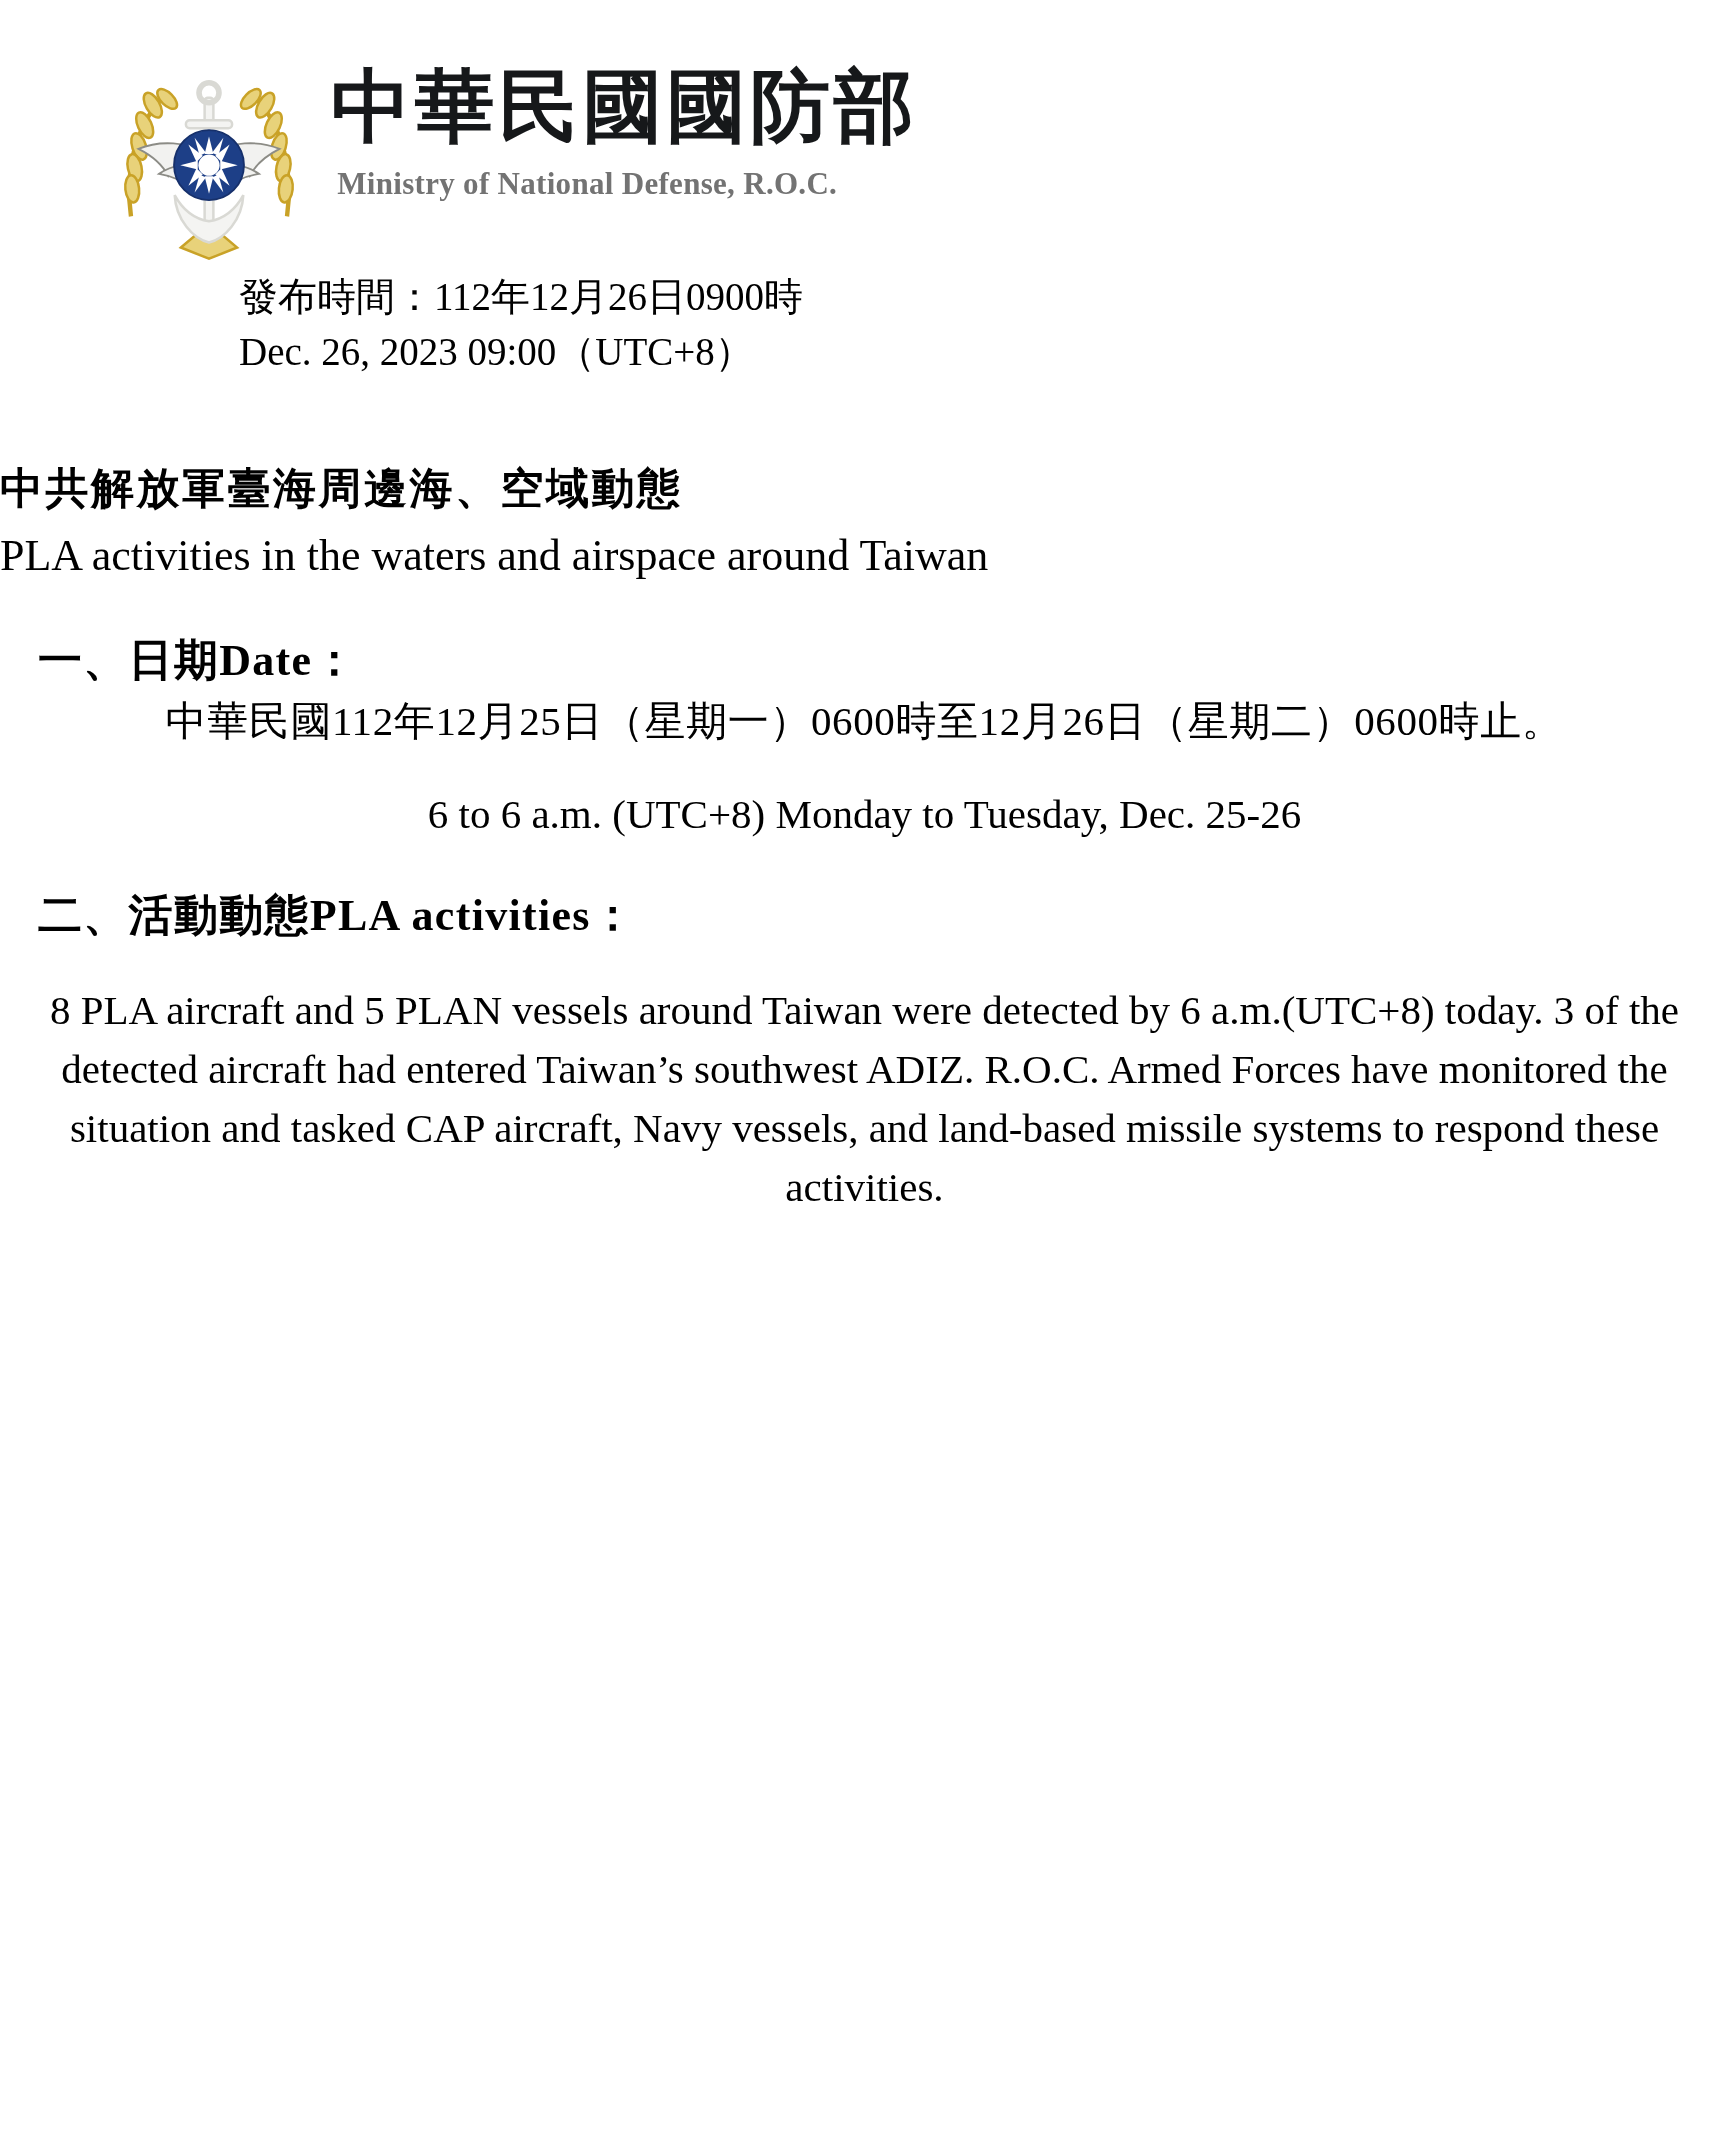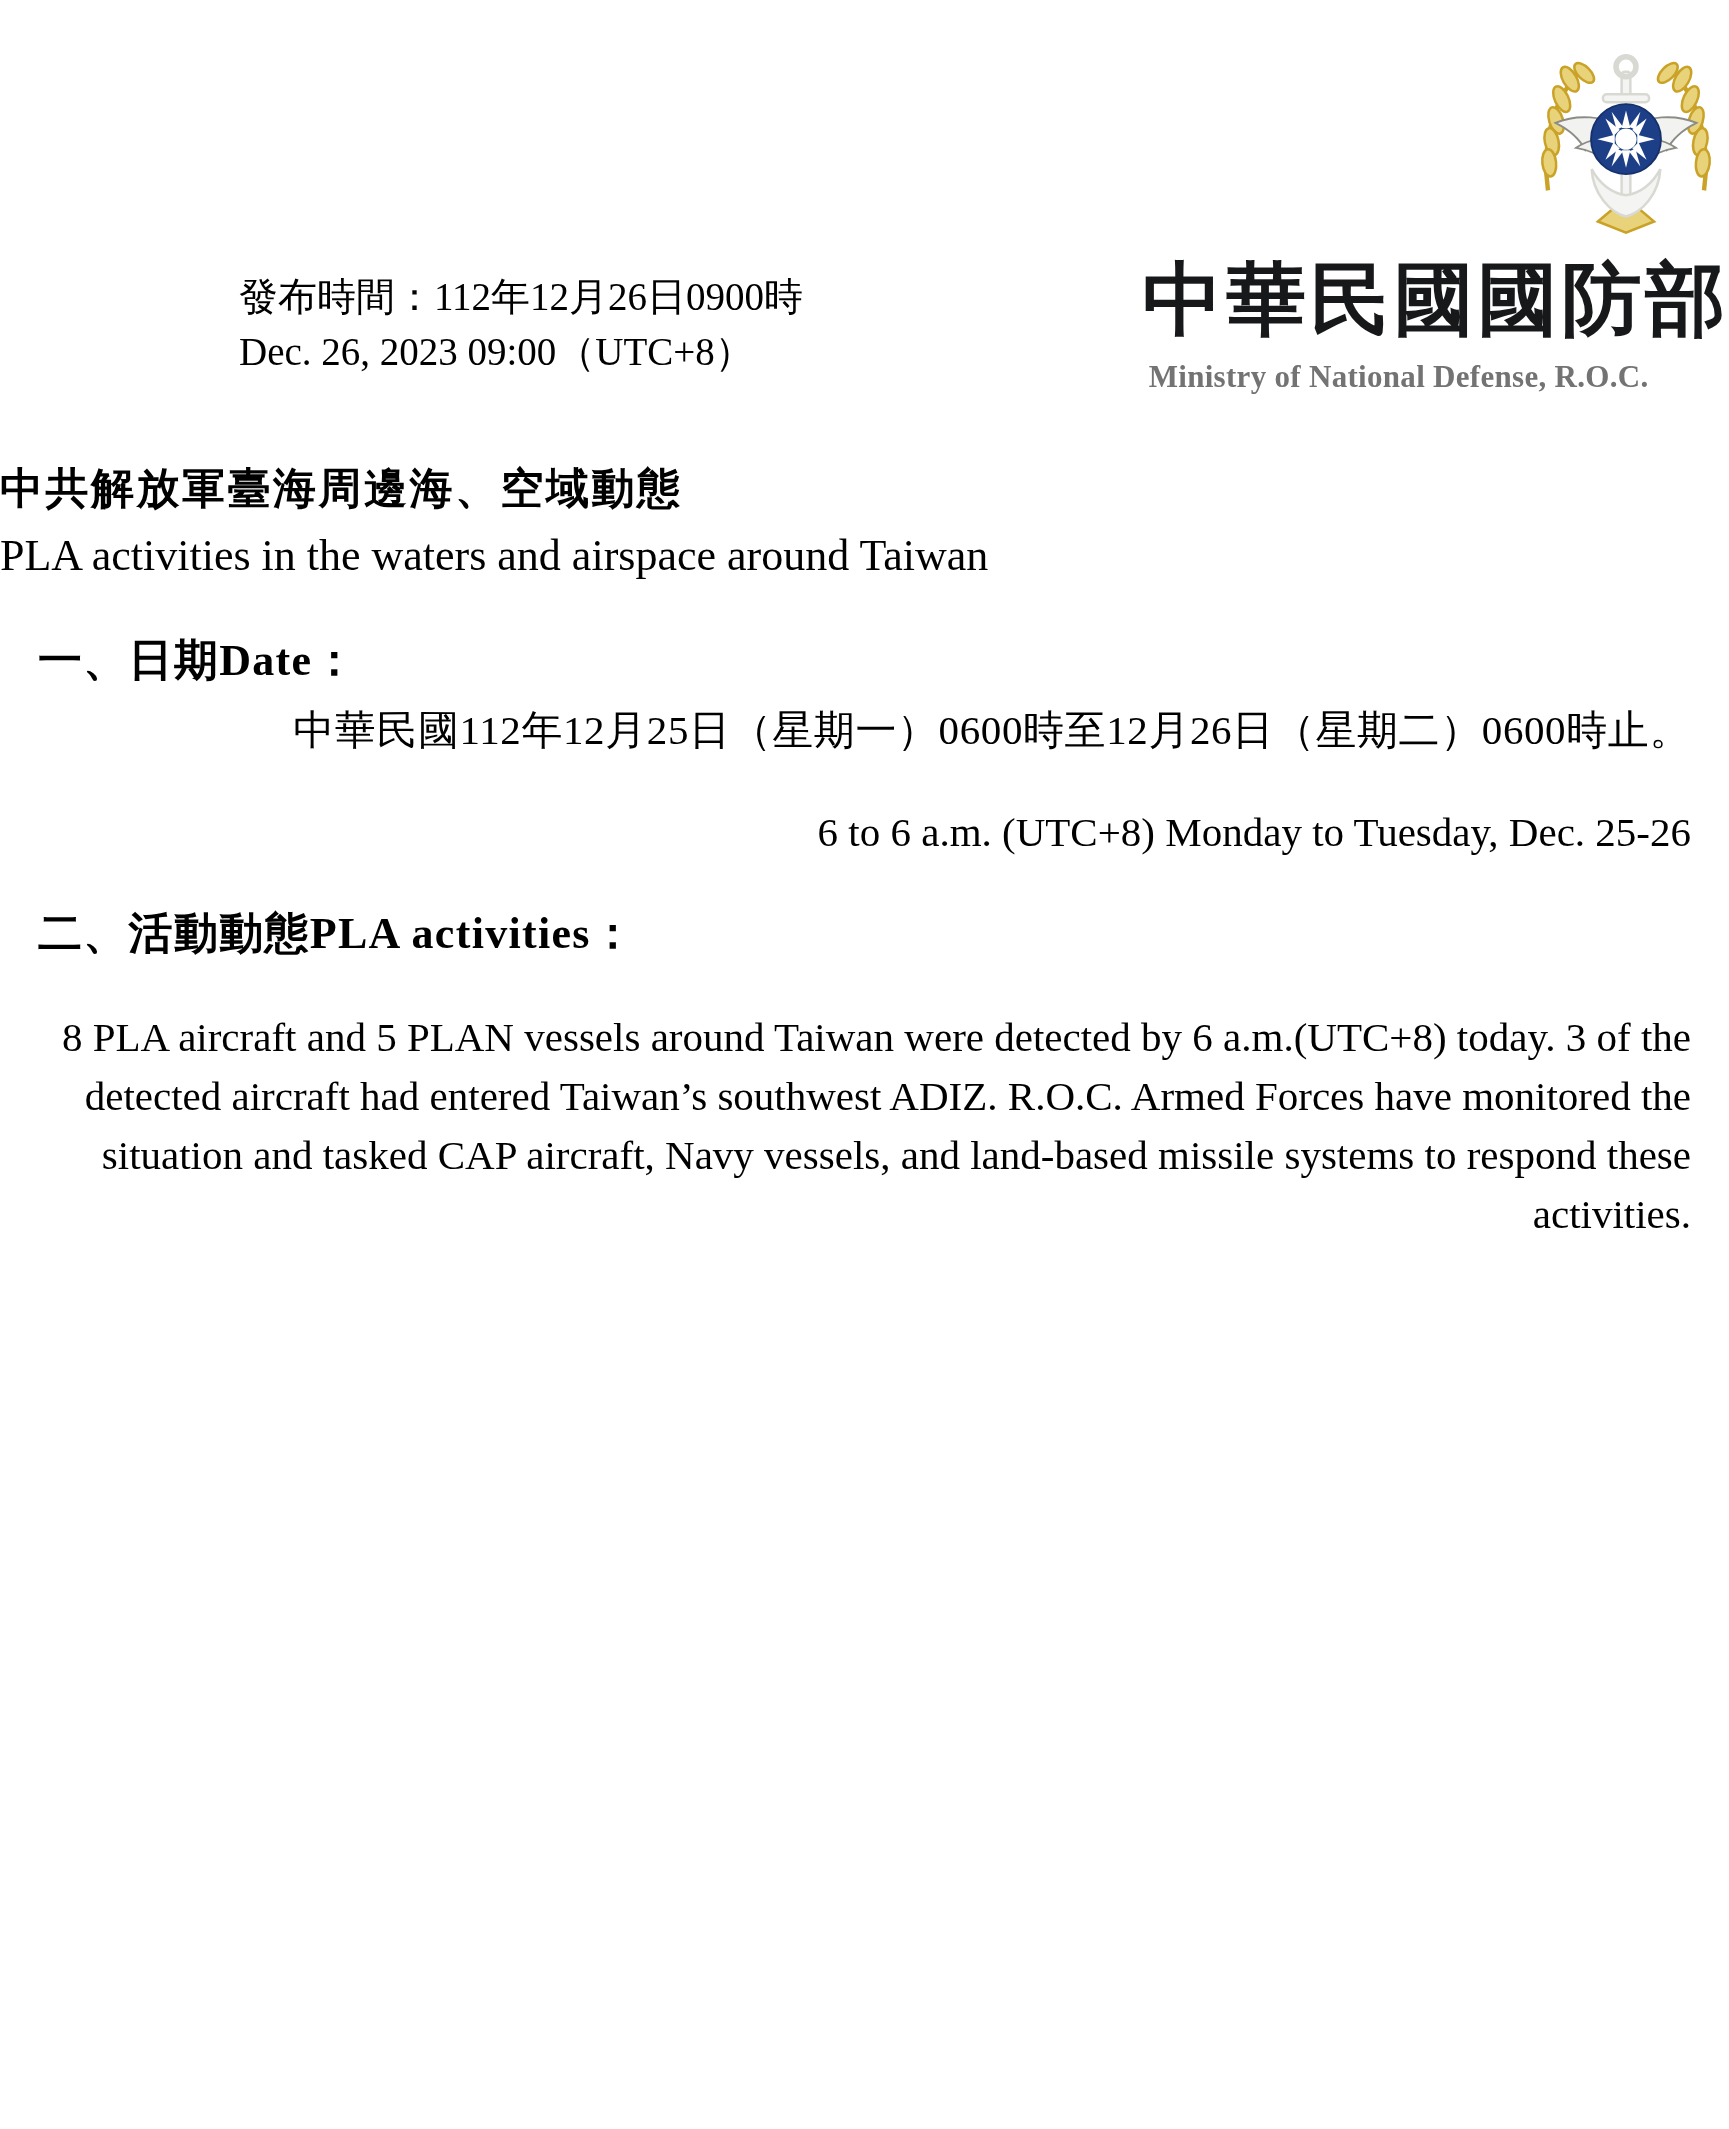--- a/index.html
+++ b/index.html
@@ -19,25 +19,24 @@
     position: relative;
     width: 1729px;
     height: 2129px;
     padding: 0;
     box-sizing: border-box;
   }
 
   
   .header {
     display: flex;
-    align-items: flex-end;
-    padding: 34px 0 0 106px;
+    align-items: flex-start;
+    padding: 60px 0 0 106px;
     height: 250px;
     box-sizing: border-box;
-    flex-direction: column;
   }
   .emblem {
     width: 206px;
     height: 219px;
     position: relative;
     flex: 0 0 auto;
   }
   .emblem svg { display: block; }
   .ministry-text {
     margin-left: 19px;
@@ -103,22 +102,22 @@
     font-size: 41px;
     line-height: 1.42;
   }
   .section-head {
     font-weight: 700;
     font-size: 44px;
     letter-spacing: 1.3px;
     margin-top: 0;
   }
   .para {
-    margin-top: 9px;
-    text-align: right;
+    margin-top: 0;
+    text-align: center;
   }
   .para.cn {
     letter-spacing: 0.6px;
   }
   .spacer-sm { height: 34px; }
   .spacer-md { height: 41px; }
   .en-para {
     font-size: 41px;
     line-height: 1.44;
   }

